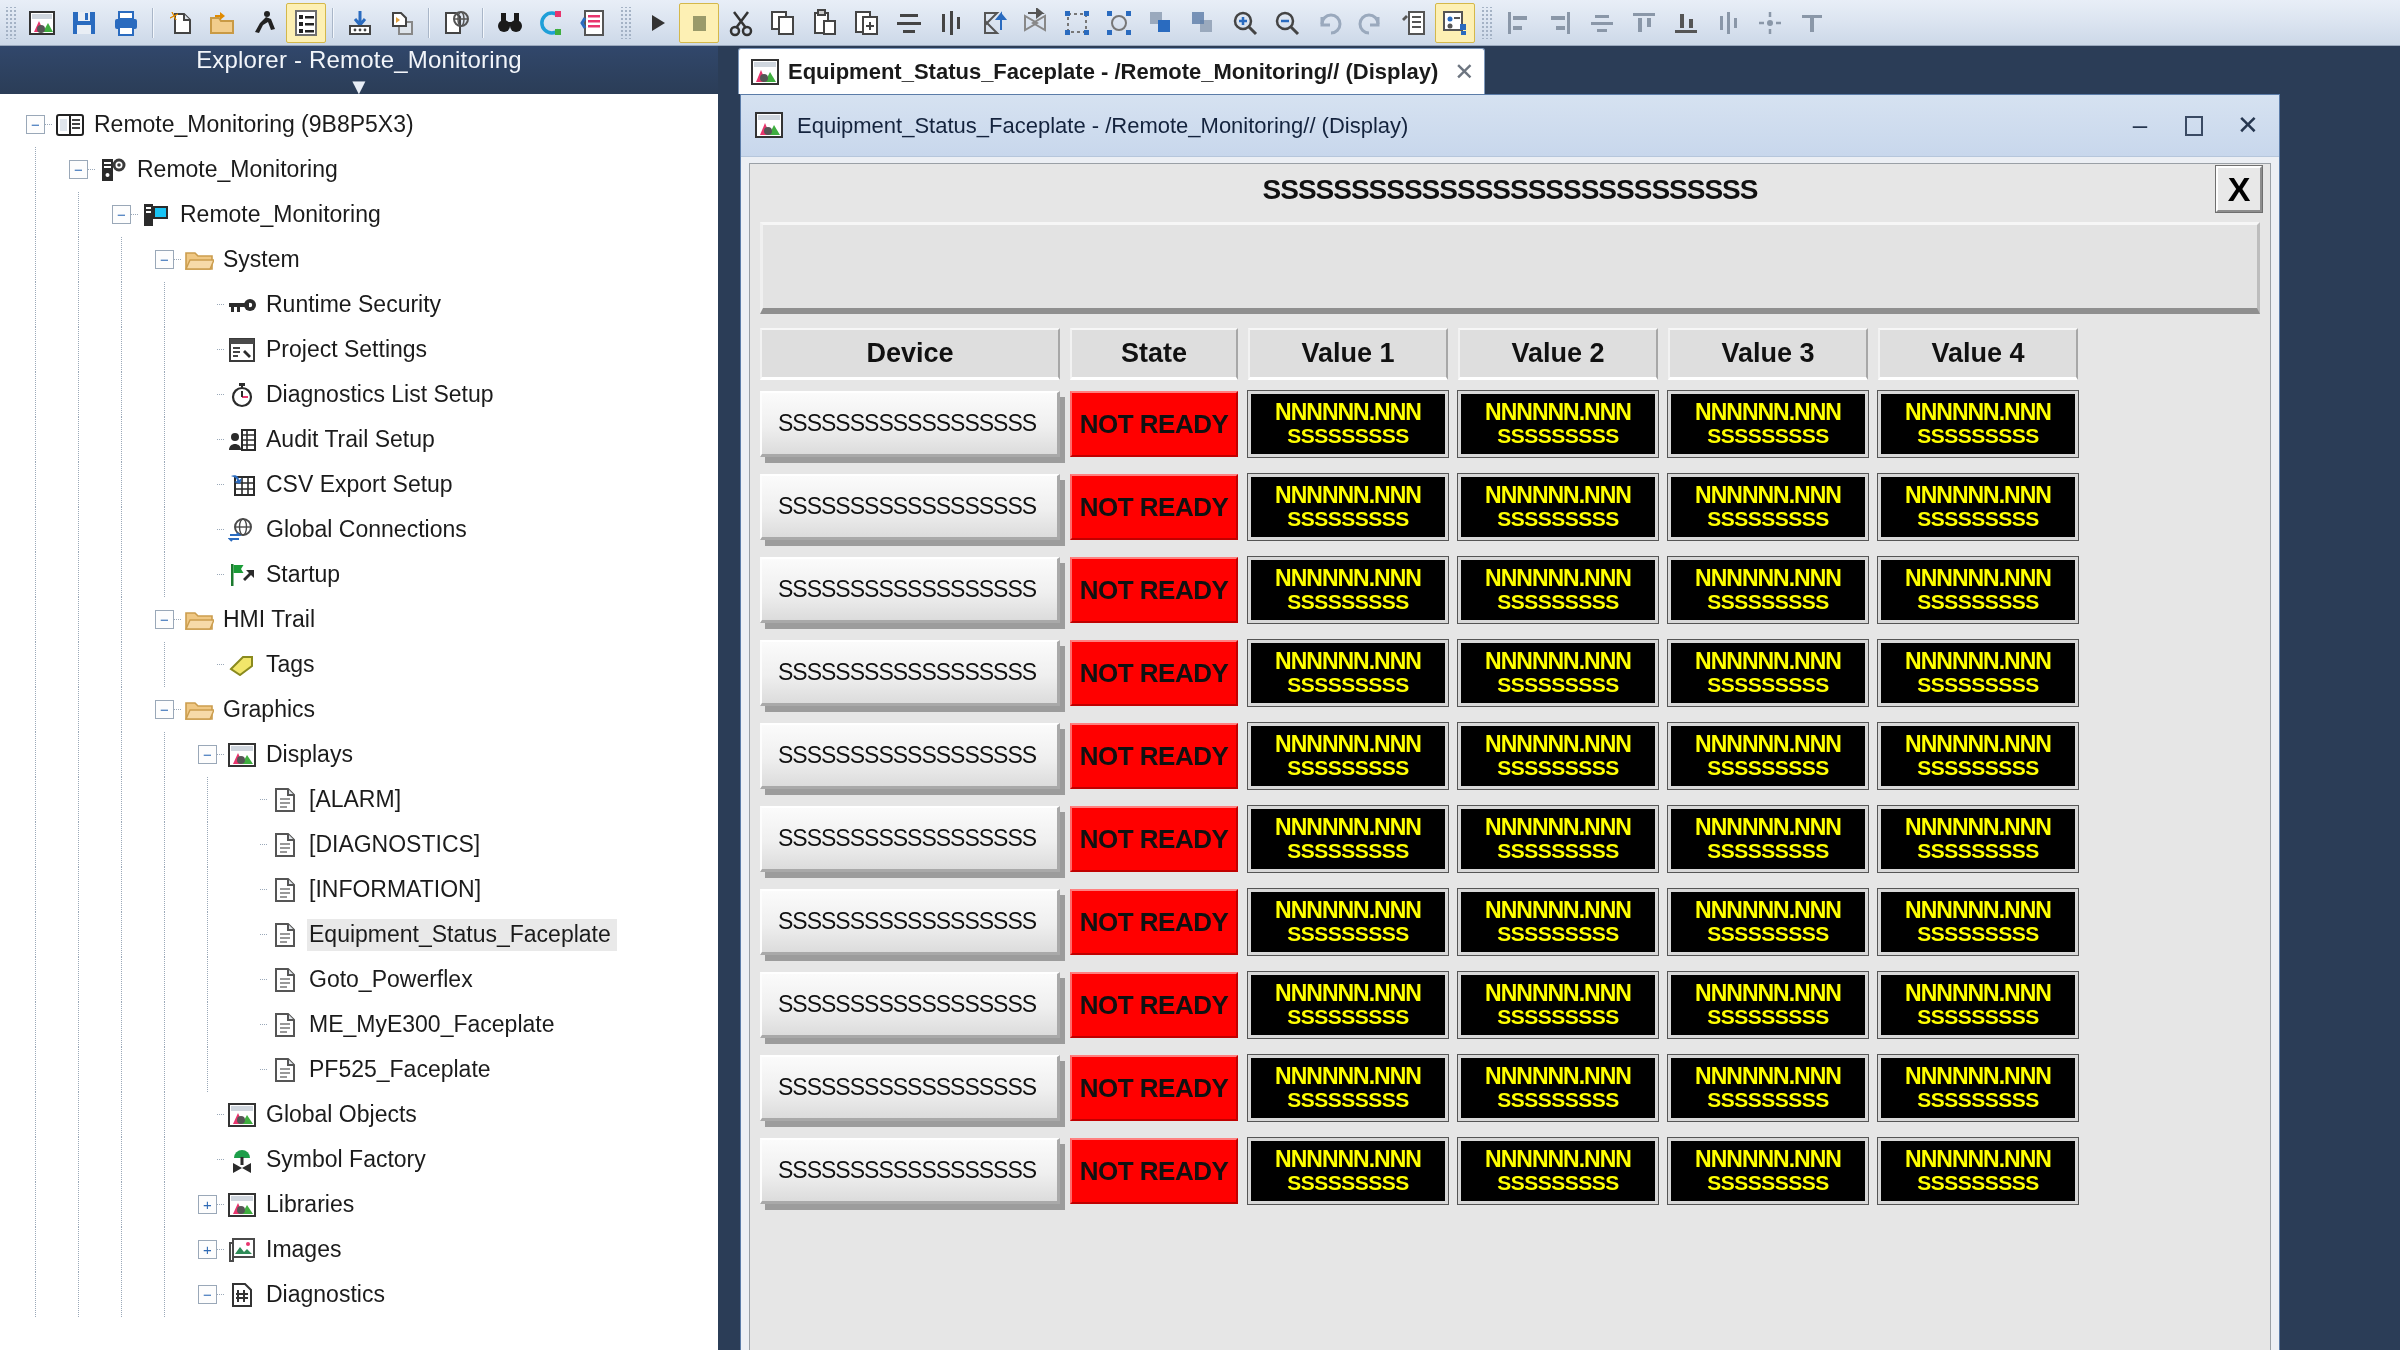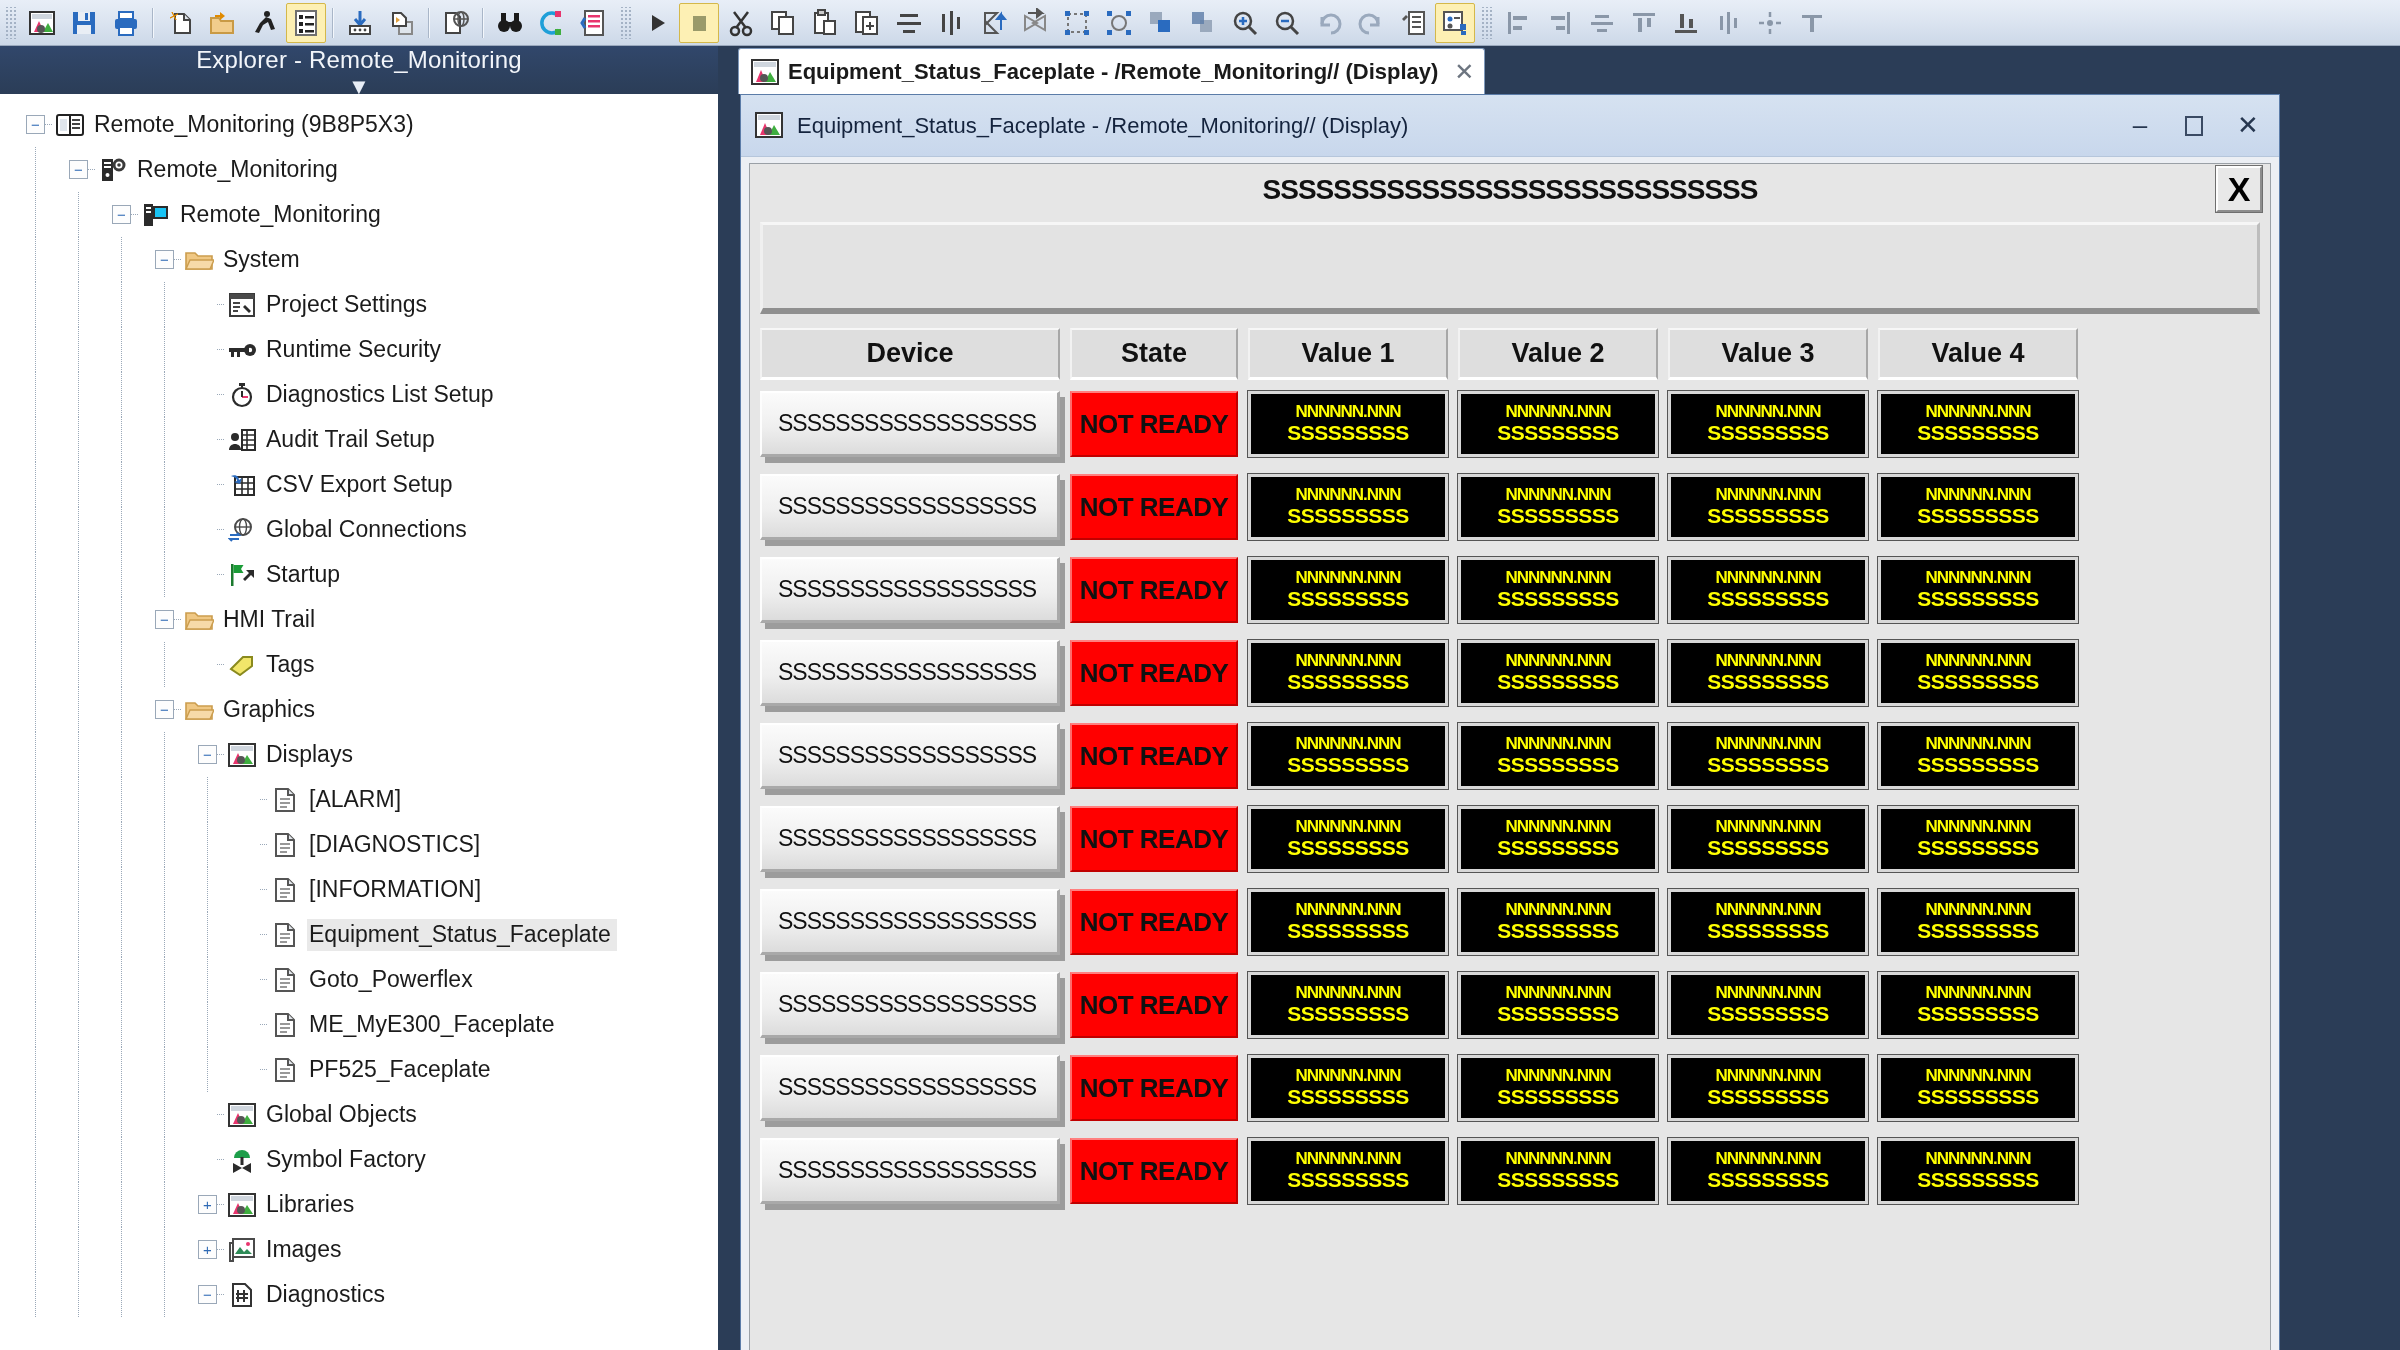--- a/index.html
+++ b/index.html
@@ -156,21 +156,21 @@
     display: flex; align-items: center; justify-content: center;
     font-size: 26px; font-weight: bold; color: #111; letter-spacing: -.5px;
     margin-bottom: 6px;
   }
   .valbox {
     height: 66px; background: #000000;
     border: 3px solid #d8d8d8; outline: 1px solid #555;
     display: flex; flex-direction: column; align-items: center; justify-content: center;
     margin-bottom: 6px;
   }
-  .valbox .v1 { font-size: 17px; font-weight: bold; color: #ffff00; letter-spacing: -1px; line-height: 1.05; }
+  .valbox .v1 { font-size: 23px; font-weight: bold; color: #ffff00; letter-spacing: -1px; line-height: 1.05; }
   .valbox .v2 { font-size: 21px; font-weight: bold; color: #ffff00; letter-spacing: -.5px; line-height: 1.15; }
 </style>
 </head>
 <body>
 
 <div id="toolbar">
   <div class="tb-grip"></div>
 
   <div class="tb-btn">
     <svg width="30" height="30" viewBox="0 0 30 30">
@@ -572,49 +572,49 @@
       </div>
       <div class="tnode">
         <div class="vline" style="left: 35px;"></div>
         <div class="vline" style="left: 78px;"></div>
         <div class="vline" style="left: 121px;"></div>
         <div class="vline" style="left: 164px;"></div>
         <div style="width: 198px; flex: 0 0 auto;"></div>
         <div class="tbox-pad"></div>
         <div class="tdash"></div>
         <span class="ticon">
+          <svg width="30" height="22" viewBox="0 0 30 22">
+            <circle cx="23" cy="11" r="6" fill="#2b2b2b"></circle>
+            <circle cx="23" cy="11" r="2.2" fill="#fff"></circle>
+            <rect x="2" y="9" width="20" height="4" fill="#2b2b2b"></rect>
+            <rect x="4" y="13" width="3" height="5" fill="#2b2b2b"></rect>
+            <rect x="10" y="13" width="3" height="5" fill="#2b2b2b"></rect>
+          </svg>
+        </span>
+        <span class="tlabel">Runtime Security</span>
+      </div>
+      <div class="tnode">
+        <div class="vline" style="left: 35px;"></div>
+        <div class="vline" style="left: 78px;"></div>
+        <div class="vline" style="left: 121px;"></div>
+        <div class="vline" style="left: 164px;"></div>
+        <div style="width: 198px; flex: 0 0 auto;"></div>
+        <div class="tbox-pad"></div>
+        <div class="tdash"></div>
+        <span class="ticon">
           <svg width="28" height="26" viewBox="0 0 28 26">
             <rect x="2" y="2" width="24" height="22" fill="#fff" stroke="#3a3a3a" stroke-width="2"></rect>
             <rect x="2" y="2" width="24" height="5" fill="#4a4a4a"></rect>
             <rect x="5" y="10" width="7" height="2" fill="#444"></rect>
             <rect x="5" y="14" width="7" height="2" fill="#444"></rect>
             <rect x="5" y="18" width="5" height="2" fill="#444"></rect>
             <path d="M17 13l6 6-2 2-6-6z" fill="#2b2b2b"></path>
           </svg>
         </span>
         <span class="tlabel">Project Settings</span>
-      </div>
-      <div class="tnode">
-        <div class="vline" style="left: 35px;"></div>
-        <div class="vline" style="left: 78px;"></div>
-        <div class="vline" style="left: 121px;"></div>
-        <div class="vline" style="left: 164px;"></div>
-        <div style="width: 198px; flex: 0 0 auto;"></div>
-        <div class="tbox-pad"></div>
-        <div class="tdash"></div>
-        <span class="ticon">
-          <svg width="30" height="22" viewBox="0 0 30 22">
-            <circle cx="23" cy="11" r="6" fill="#2b2b2b"></circle>
-            <circle cx="23" cy="11" r="2.2" fill="#fff"></circle>
-            <rect x="2" y="9" width="20" height="4" fill="#2b2b2b"></rect>
-            <rect x="4" y="13" width="3" height="5" fill="#2b2b2b"></rect>
-            <rect x="10" y="13" width="3" height="5" fill="#2b2b2b"></rect>
-          </svg>
-        </span>
-        <span class="tlabel">Runtime Security</span>
       </div>
       <div class="tnode">
         <div class="vline" style="left: 35px;"></div>
         <div class="vline" style="left: 78px;"></div>
         <div class="vline" style="left: 121px;"></div>
         <div class="vline" style="left: 164px;"></div>
         <div style="width: 198px; flex: 0 0 auto;"></div>
         <div class="tbox-pad"></div>
         <div class="tdash"></div>
         <span class="ticon">

